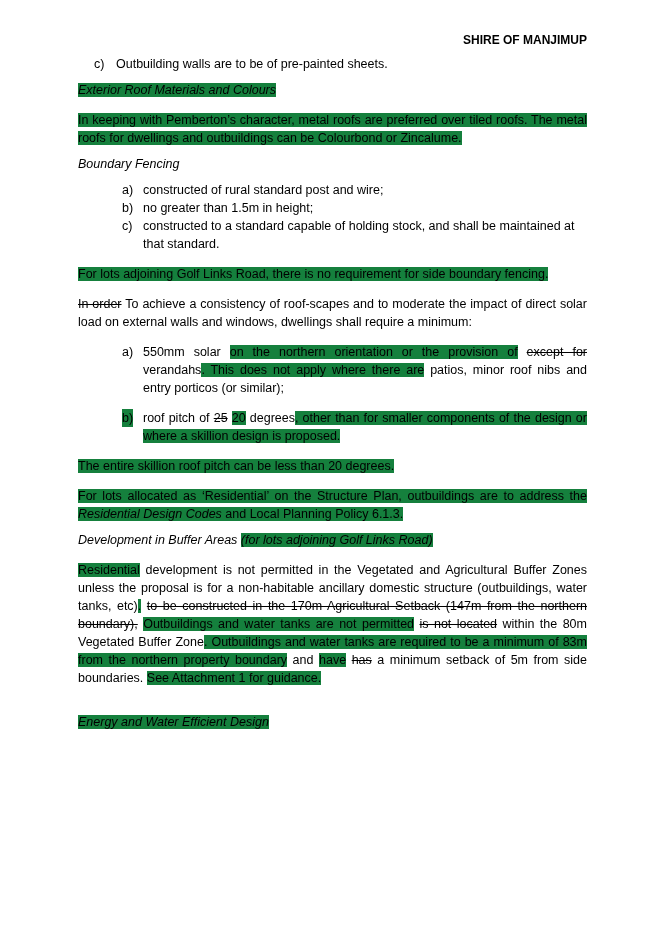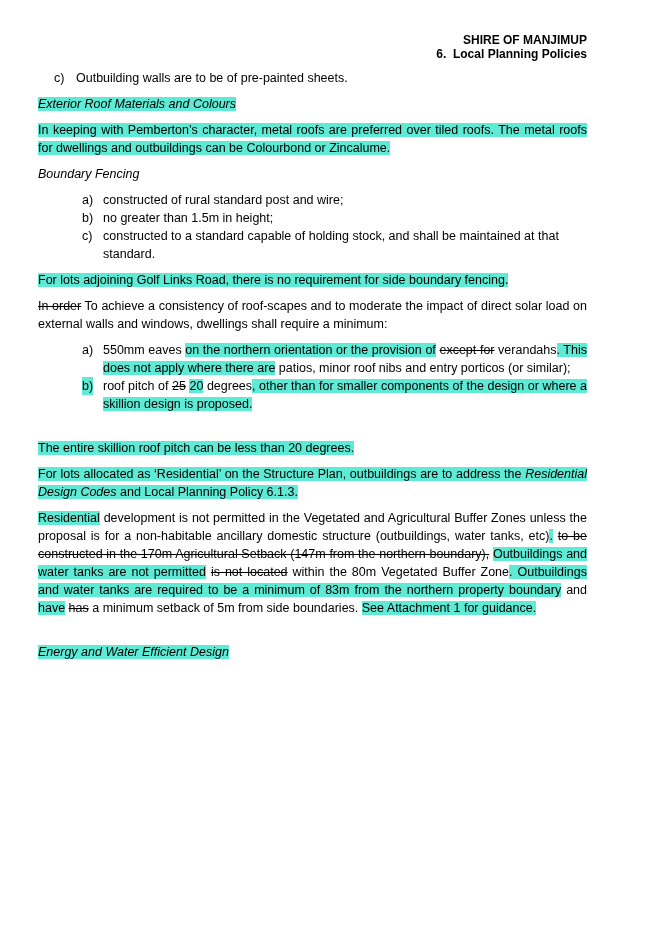--- a/index.html
+++ b/index.html
@@ -1,58 +1,58 @@
 <!DOCTYPE html>
 <html><head>
 <meta charset="utf-8">
 <style>
   html,body{margin:0;padding:0;background:#888;}
   .page{
     width:665px;height:941px;box-sizing:border-box;
     margin:0 auto;background:#ffffff;
-    padding:33px 78px 0 38px;
+    padding:33px 78px 0 78px;
     font-family:"Liberation Sans","DejaVu Sans",sans-serif;
     font-size:12.5px;line-height:18px;color:#000;
     overflow:hidden;
   }
   .hdr{margin-bottom:8px;}
   .hline{text-align:right;font-weight:bold;font-size:12px;line-height:14px;white-space:pre;}
   .block{margin-top:8px;}
   .block.gap-large{margin-top:26px;}
   .block.gap-none{margin-top:0;}
   .block.heading{font-style:italic;}
-  .block.just{text-align:justify;}
+  .block.just{text-align:justify;margin-top:12px;}
   .block.li{position:relative;}
   .block.li.lvl0{padding-left:38px;}
   .block.li.lvl0 .marker{position:absolute;left:16px;top:0;}
   .block.li.lvl1{padding-left:65px;}
   .block.li.lvl1 .marker{position:absolute;left:44px;top:0;}
-  .hl{background-color:#5eead4;}
+  .hl{background-color:#15803d;}
   .st{text-decoration:line-through;}
   .it{font-style:italic;}
   .txt{}
 </style>
 </head>
 <body>
 
 <div class="page">
   <div class="hdr">
       <div class="hline">SHIRE OF MANJIMUP</div>
-      <div class="hline">6.&nbsp; Local Planning Policies</div>
     </div>
   <div>
       <div class="block li lvl0"><span class="marker">c)</span><span class="txt"><span>Outbuilding walls are to be of pre-painted sheets.</span></span></div>
       <div class="block heading"><span class="txt"><span class="hl">Exterior Roof Materials and Colours</span></span></div>
       <div class="block para just"><span class="txt"><span class="hl">In keeping with Pemberton’s character, metal roofs are preferred over tiled roofs. The metal roofs for dwellings and outbuildings can be Colourbond or Zincalume.</span></span></div>
       <div class="block heading"><span class="txt"><span>Boundary Fencing</span></span></div>
       <div class="block li lvl1"><span class="marker">a)</span><span class="txt"><span>constructed of rural standard post and wire;</span></span></div>
       <div class="block li lvl1 gap-none"><span class="marker">b)</span><span class="txt"><span>no greater than 1.5m in height;</span></span></div>
       <div class="block li lvl1 gap-none"><span class="marker">c)</span><span class="txt"><span>constructed to a standard capable of holding stock, and shall be maintained at that standard.</span></span></div>
       <div class="block para just"><span class="txt"><span class="hl">For lots adjoining Golf Links Road, there is no requirement for side boundary fencing.</span></span></div>
       <div class="block para just"><span class="txt"><span class="st">In order</span><span> To achieve a consistency of roof-scapes and to moderate the impact of direct solar load on external walls and windows, dwellings shall require a minimum:</span></span></div>
-      <div class="block li lvl1 just"><span class="marker">a)</span><span class="txt"><span>550mm eaves </span><span class="hl">on the northern orientation or the provision of</span><span> </span><span class="st">except for</span><span> verandahs</span><span class="hl">. This does not apply where there are</span><span> patios, minor roof nibs and entry porticos (or similar);</span></span></div>
+      <div class="block li lvl1 just"><span class="marker">a)</span><span class="txt"><span>550mm solar </span><span class="hl">on the northern orientation or the provision of</span><span> </span><span class="st">except for</span><span> verandahs</span><span class="hl">. This does not apply where there are</span><span> patios, minor roof nibs and entry porticos (or similar);</span></span></div>
       <div class="block li lvl1 just gap-none"><span class="marker hl">b)</span><span class="txt"><span>roof pitch of </span><span class="st">25</span><span> </span><span class="hl">20</span><span> degrees</span><span class="hl">, other than for smaller components of the design or where a skillion design is proposed.</span></span></div>
       <div class="block para just gap-large"><span class="txt"><span class="hl">The entire skillion roof pitch can be less than 20 degrees.</span></span></div>
       <div class="block para just"><span class="txt"><span class="hl">For lots allocated as ‘Residential’ on the Structure Plan, outbuildings are to address the </span><span class="hl it">Residential Design Codes</span><span class="hl"> and Local Planning Policy 6.1.3.</span></span></div>
+      <div class="block heading"><span class="txt"><span>Development in Buffer Areas </span><span class="hl">(for lots adjoining Golf Links Road)</span></span></div>
       <div class="block para just"><span class="txt"><span class="hl">Residential</span><span> development is not permitted in the Vegetated and Agricultural Buffer Zones unless the proposal is for a non-habitable ancillary domestic structure (outbuildings, water tanks, etc)</span><span class="hl">.</span><span> </span><span class="st">to be constructed in the 170m Agricultural Setback (147m from the northern boundary),</span><span> </span><span class="hl">Outbuildings and water tanks are not permitted</span><span> </span><span class="st">is not located</span><span> within the 80m Vegetated Buffer Zone</span><span class="hl">. Outbuildings and water tanks are required to be a minimum of 83m from the northern property boundary</span><span> and </span><span class="hl">have</span><span> </span><span class="st">has</span><span> a minimum setback of 5m from side boundaries. </span><span class="hl">See Attachment 1 for guidance.</span></span></div>
       <div class="block heading gap-large"><span class="txt"><span class="hl">Energy and Water Efficient Design</span></span></div>
     </div>
 </div>
 
 </body></html>

